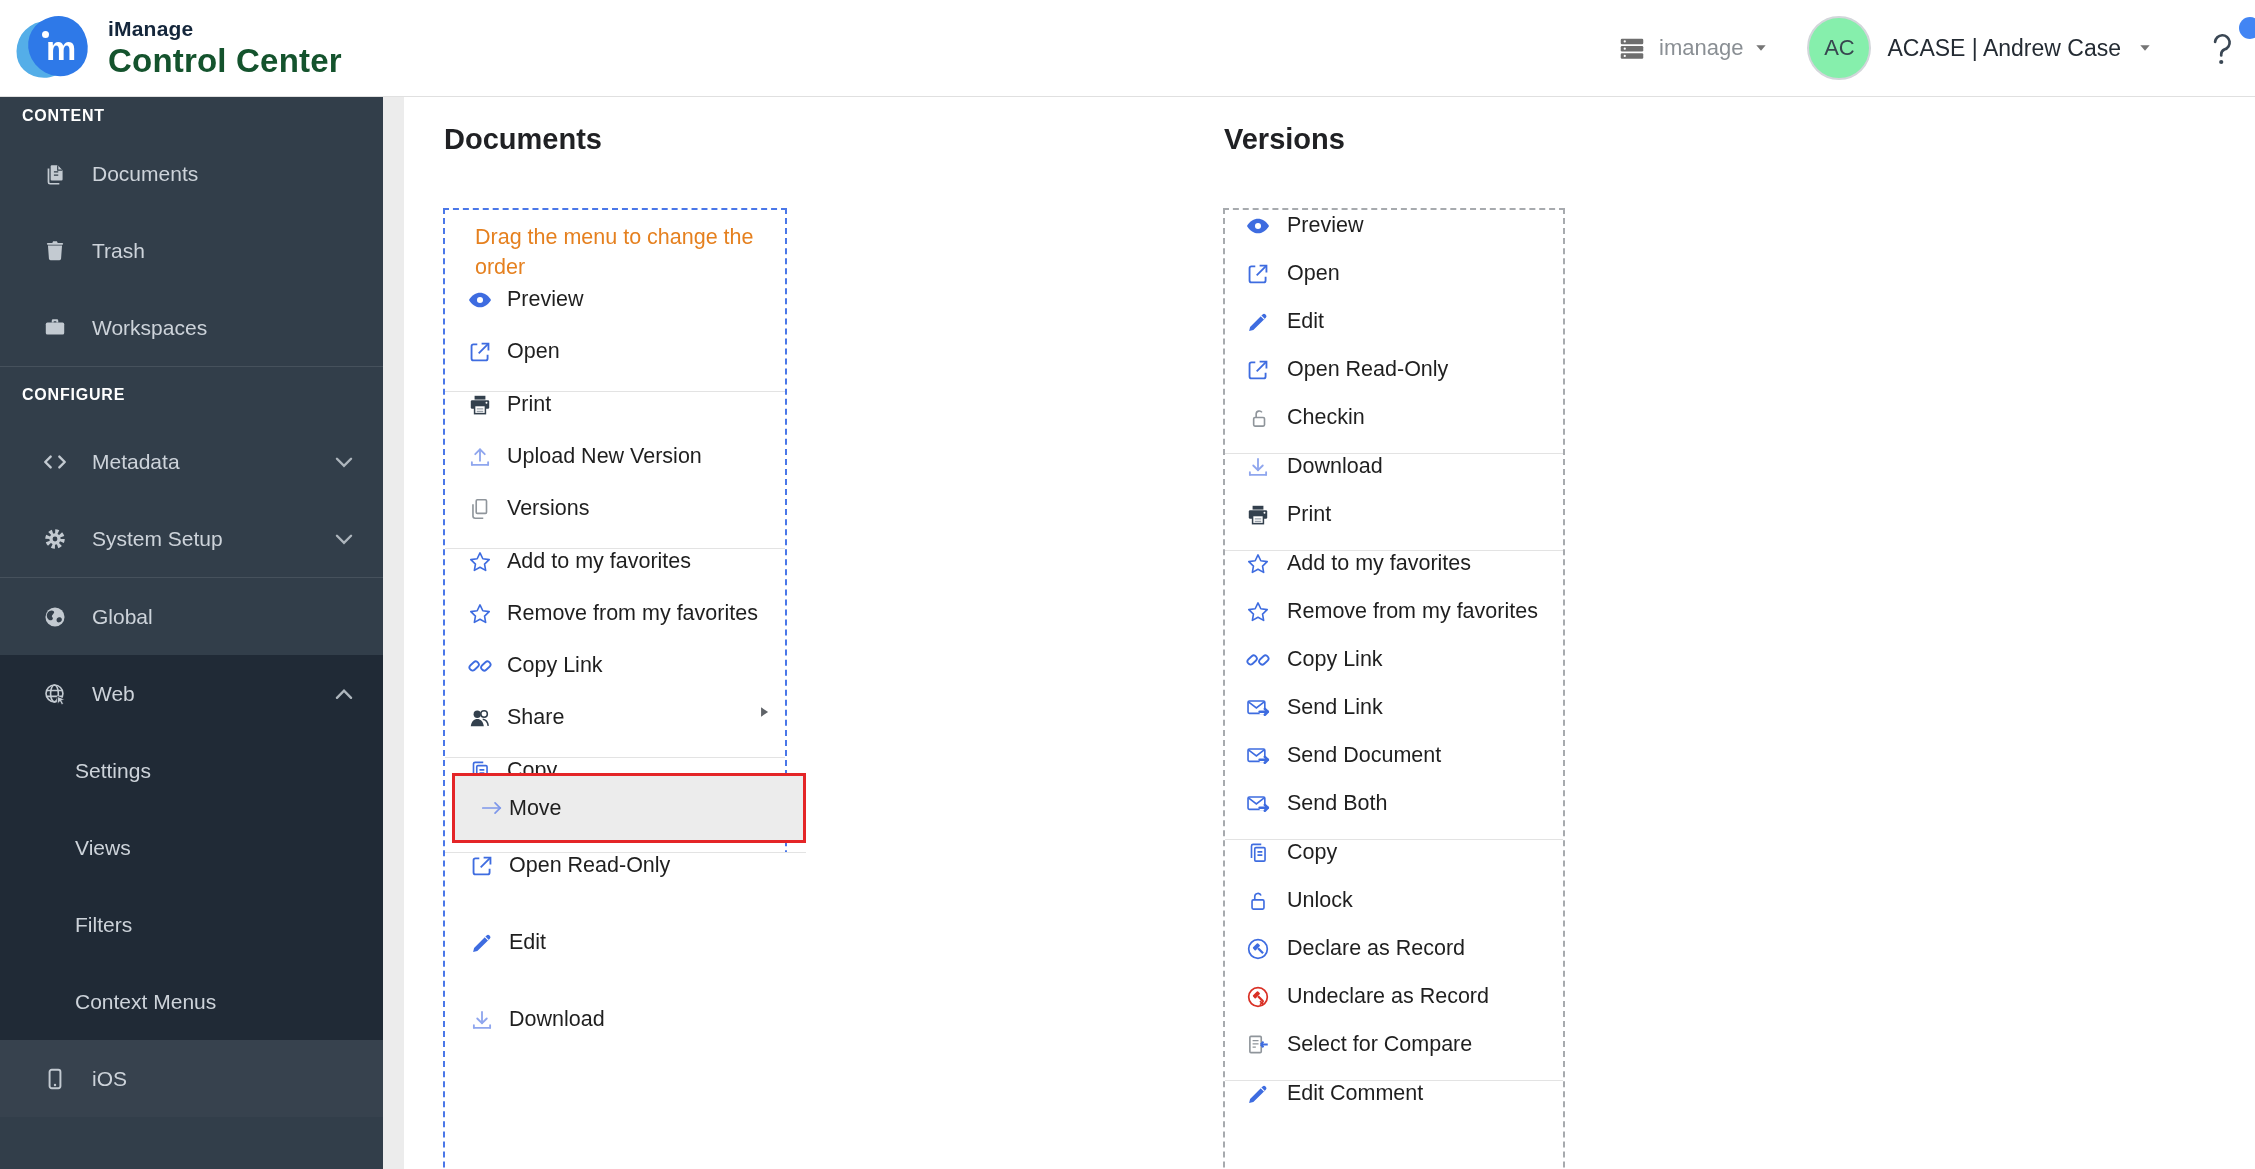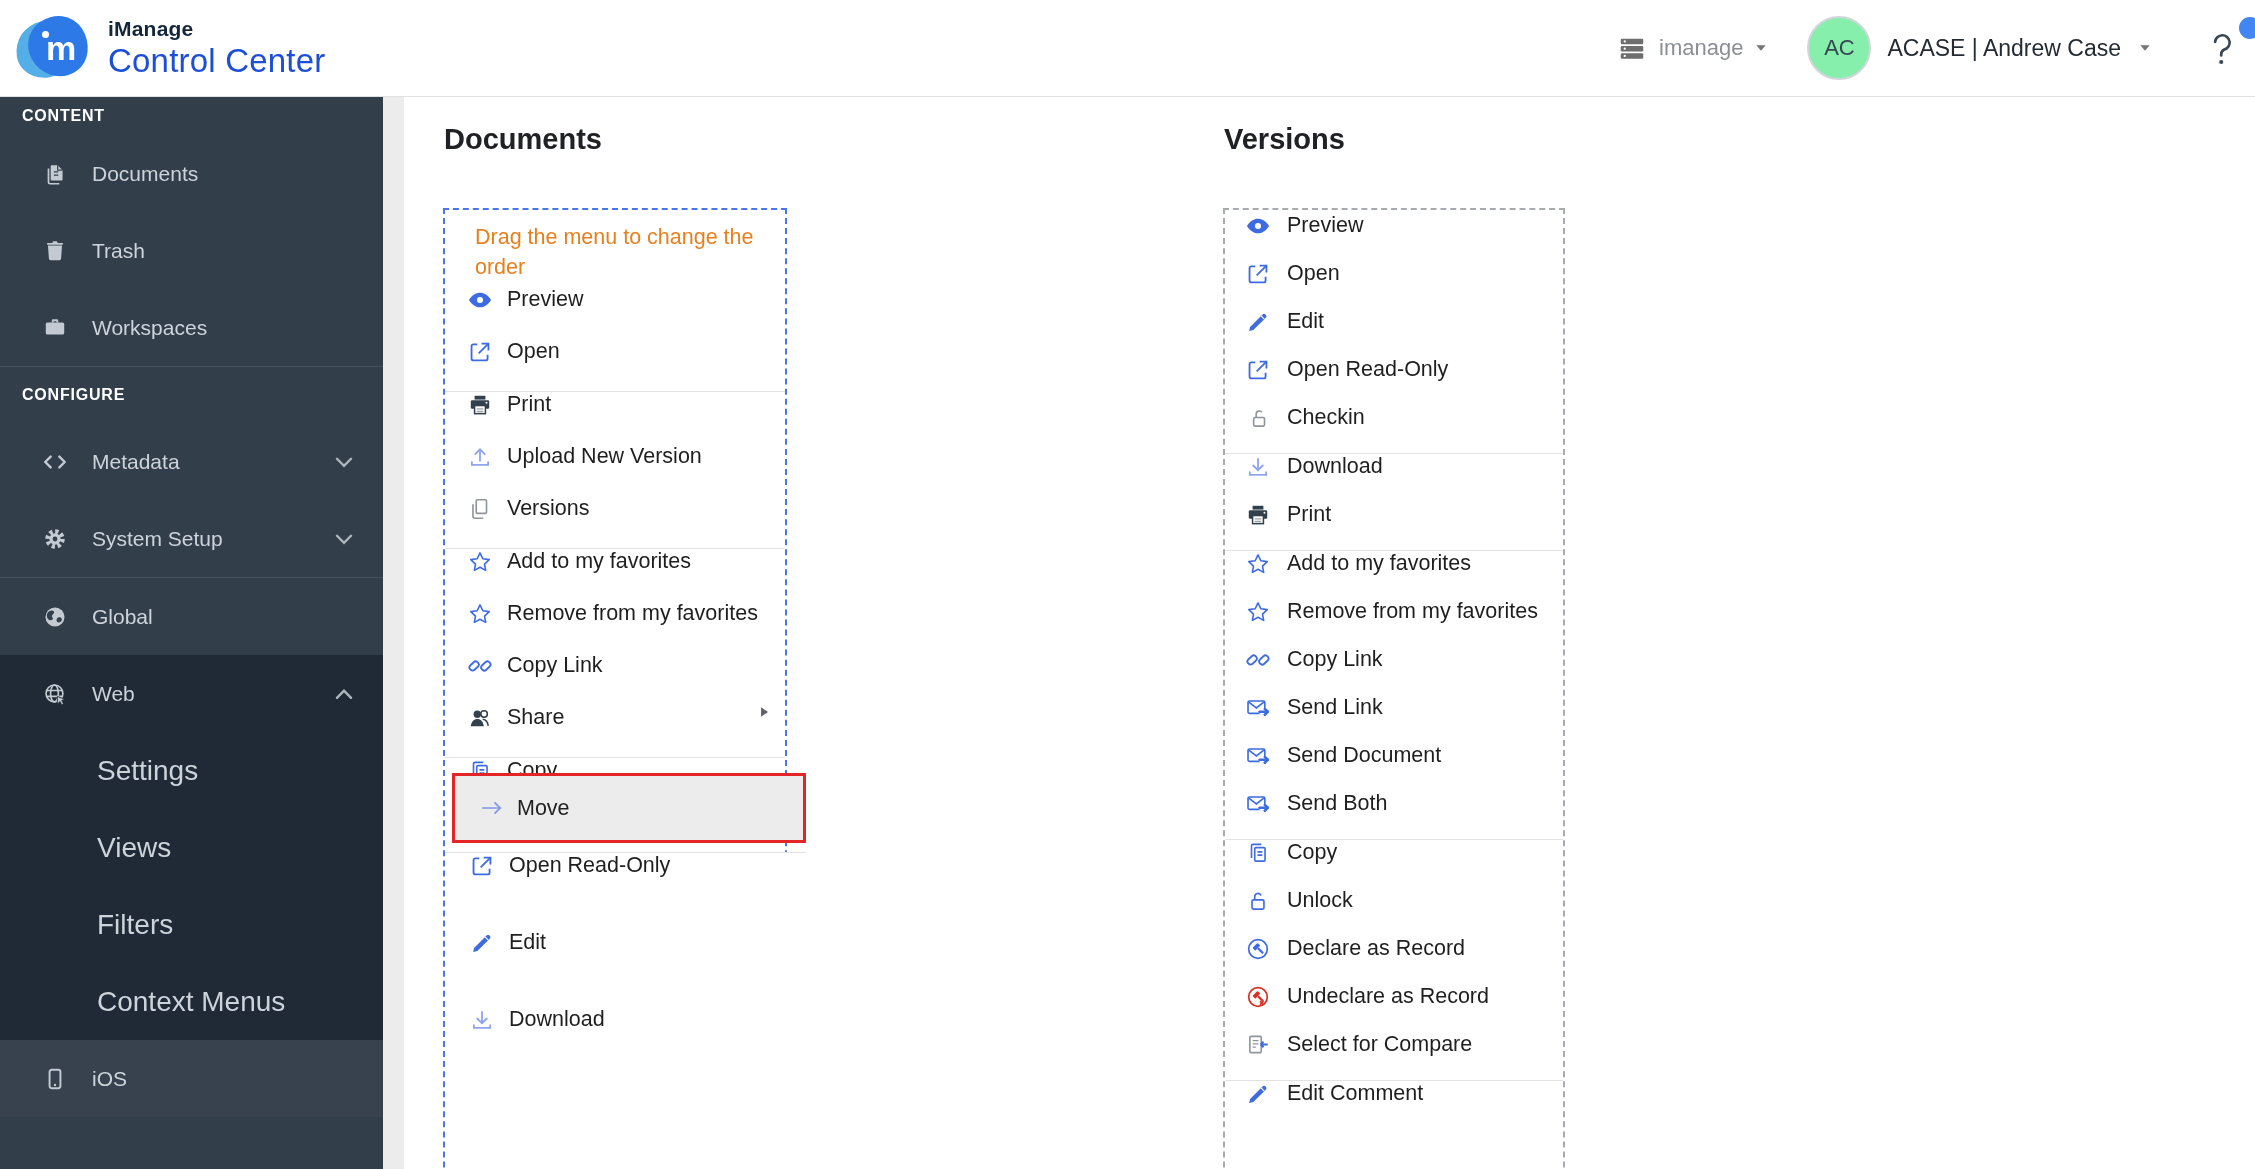--- a/index.html
+++ b/index.html
@@ -12,43 +12,43 @@
   .brand{display:flex;align-items:center;margin-left:16px}
   .logo{width:78px;height:70px;position:relative;flex:none}
   .blob-light{position:absolute;left:0;top:8px;width:64px;height:56px;background:#54aee8;
               border-radius:46% 54% 55% 45% / 55% 50% 50% 45%;transform:rotate(-10deg)}
   .blob-dark{position:absolute;left:12px;top:3px;width:60px;height:60px;background:#2e79e8;
              border-radius:52% 48% 46% 54% / 48% 55% 45% 52%;transform:rotate(6deg)}
   .logo-m{position:absolute;left:30px;top:18px;color:#fff;font-size:34px;font-weight:700;line-height:34px}
   .logo-dot{position:absolute;left:26px;top:18px;width:7px;height:7px;background:#fff;border-radius:50%}
   .brand-text{margin-left:14px;display:flex;flex-direction:column;justify-content:center}
   .brand-product{font-size:21px;font-weight:600;color:#14263b;letter-spacing:.2px}
-  .brand-app{font-size:33px;font-weight:400;color:#1d4ed8;margin-top:1px;letter-spacing:.2px}
+  .brand-app{font-size:33px;font-weight:700;color:#14532d;margin-top:1px;letter-spacing:.2px}
 
   .header-right{margin-left:auto;display:flex;align-items:center;margin-right:10px}
   .server-label{font-size:22px;color:#8a8f94;margin:0 10px 0 12px}
   .avatar{width:64px;height:64px;border-radius:50%;border:2px solid #d2d6da;display:flex;
           align-items:center;justify-content:center;font-size:22px;color:#37474f;margin-left:38px;box-sizing:border-box;background:#86efac}
   .user-name{font-size:23px;color:#242b33;margin:0 16px 0 16px}
   .help-wrap{position:relative;margin-left:46px;width:46px;height:46px}
   .help-badge{position:absolute;top:-8px;right:-16px;width:22px;height:22px;border-radius:50%;background:#4285f4}
 
   
   .sidebar{position:absolute;left:0;top:97px;width:383px;bottom:0;background:#323e4a;z-index:5}
   .gutter{position:absolute;left:383px;top:97px;width:21px;bottom:0;background:#ececec;z-index:4}
   .side-section.bordered{border-top:1px solid rgba(255,255,255,.10)}
   .side-label{height:56px;display:flex;align-items:center;padding-left:22px;color:#fff;
               font-size:16px;font-weight:700;letter-spacing:.8px}
   .side-section:first-child .side-label{height:38px}
   .side-item{height:77px;display:flex;align-items:center;padding-left:42px;cursor:pointer}
   .side-item-label{font-size:21px;color:#cdd3da;margin-left:24px}
   .side-item .chev{margin-left:auto;margin-right:26px}
   .side-group-expanded{background:#202a36}
-  .side-subitem{height:77px;display:flex;align-items:center;padding-left:97px;
-                font-size:28px;color:#cdd3da;cursor:pointer}
+  .side-subitem{height:77px;display:flex;align-items:center;padding-left:75px;
+                font-size:21px;color:#cdd3da;cursor:pointer}
   .side-item.band{background:#37424e}
 
   
   .content{position:absolute;left:404px;top:97px;right:0;bottom:0;background:#fff}
   .col-title{position:absolute;top:26px;font-size:29px;font-weight:700;color:#202124}
   #documents-title{left:40px}
   #versions-title{left:820px}
 
   .menu-box{position:absolute;top:111px;box-sizing:border-box;background:#fff}
   #documents-box{left:39px;width:344px;height:1100px;border:2px dashed #4a77e8}
@@ -63,21 +63,21 @@
   .menu-item-label{font-size:21.5px;color:#1f1f1f;margin-left:14px;white-space:nowrap}
   .menu-item .sub{margin-left:auto;margin-right:14px}
 
   .reorder-plate{position:absolute;left:0;top:642px;width:361px;height:430px;background:#fff;
                  border-top:1px solid #e3e3e3;z-index:6}
   .reorder-plate .menu-item{height:77px;padding-left:24px}
 
   .drag-overlay{position:absolute;left:7px;top:563px;width:354px;height:70px;box-sizing:border-box;
                 background:#ececec;border:3px solid #e42527;z-index:8;display:flex;
                 align-items:center;padding-left:24px;cursor:grabbing}
-  .drag-overlay .menu-item-label{margin-left:12px}
+  .drag-overlay .menu-item-label{margin-left:4px}
 
   
   .icn{display:inline-flex;flex:none;align-items:center;justify-content:center}
   .icn svg{width:26px;height:26px;display:block}
   .icn.h-med svg{width:30px;height:30px}
   .icn.h-help svg{width:46px;height:46px}
   .icn.caret svg{width:16px;height:16px}
   .icn.chev svg{width:26px;height:26px}
   .icn.sub svg{width:14px;height:14px}
 </style>

